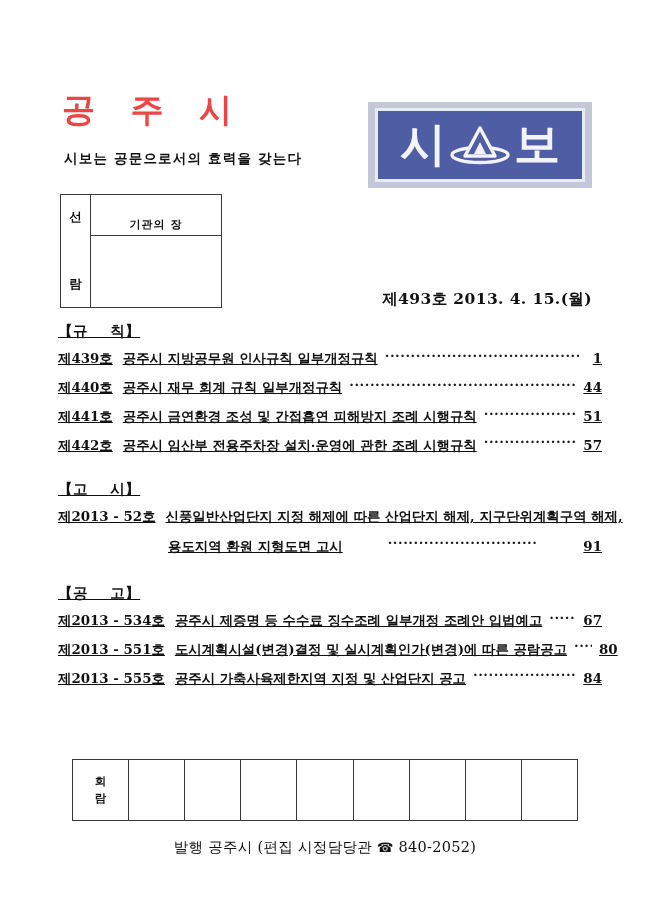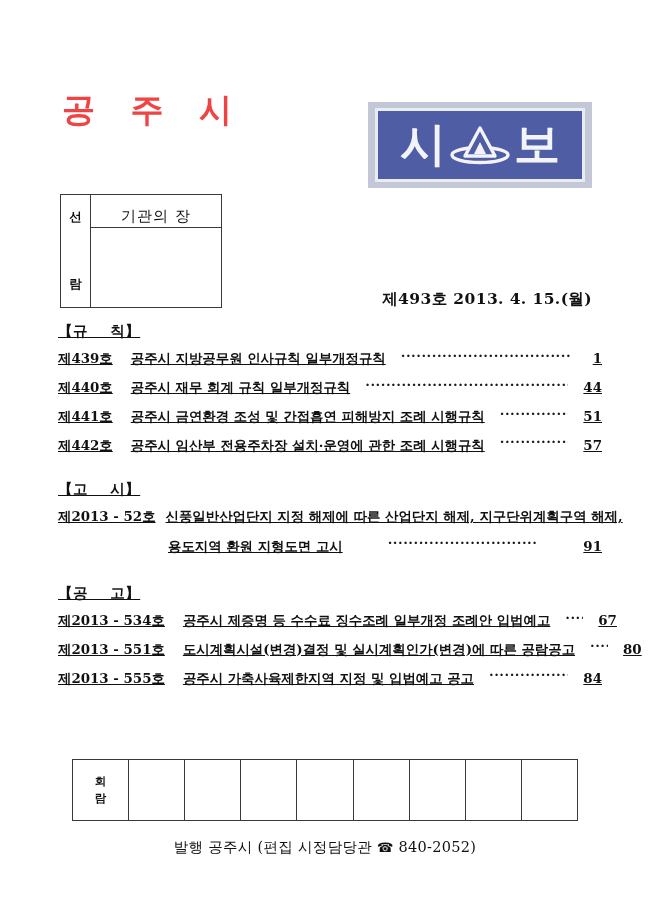--- a/index.html
+++ b/index.html
@@ -123,29 +123,29 @@
     font-weight: bold;
   }
   .seonram .ch-top { top: 14px; }
   .seonram .ch-bot { bottom: 14px; }
   .seonram .col-right {
     position: absolute;
     left: 30px; top: 0; right: 0; bottom: 0;
   }
   .seonram .head-cell {
     position: absolute;
-    left: 0; right: 0; top: 10px;
+    left: 0; right: 0; top: 18px;
     height: 23px;
     border-bottom: 1.4px solid #3a3a3a;
     box-sizing: border-box;
     display: flex;
     align-items: center;
     justify-content: center;
-    font-size: 15px;
-    font-weight: normal;
+    font-size: 11px;
+    font-weight: bold;
     letter-spacing: 1px;
   }
 
   
   .issue-line {
     position: absolute;
     right: 58px;
     top: 243px;
     font-size: 15.5px;
     font-weight: bold;
@@ -172,21 +172,20 @@
   .gap-before { margin-top: 28px; }
 
   .toc-entry {
     display: flex;
     align-items: baseline;
     font-size: 13.4px;
     font-weight: bold;
     line-height: 1.0;
     margin-bottom: 13px;
     white-space: nowrap;
-    gap: 8px;
   }
   .entry-no {
     flex: 0 0 auto;
     padding-right: 10px;
   }
   .entry-title {
     flex: 0 0 auto;
     padding-right: 7px;
   }
   .leader {
@@ -276,20 +275,21 @@
     font-size: 13px;
   }
 </style>
 </head>
 <body>
 
 <div class="page">
 
   <div class="masthead">
     <div class="city-title">공 주 시</div>
+    <div class="tagline">시보는 공문으로서의 효력을 갖는다</div>
   </div>
 
   <div class="logo-plate">
     <div class="logo-inner-border">
       <div class="logo-content">
         <span class="logo-char">시</span>
         <span class="logo-emblem">
           <svg viewBox="0 0 60 46" width="60" height="46" aria-hidden="true">
             <ellipse cx="30" cy="33" rx="28" ry="7.5" fill="none" stroke="#f2f4fa" stroke-width="3.4"></ellipse>
             <path d="M30 6 L45 34 L15 34 Z" fill="#4f5da4" stroke="#f2f4fa" stroke-width="3.4" stroke-linejoin="round"></path>
@@ -375,21 +375,21 @@
 
       <div class="toc-entry">
         <span class="entry-no">제2013 - 551호</span>
         <span class="entry-title">도시계획시설(변경)결정 및 실시계획인가(변경)에 따른 공람공고</span>
         <span class="leader"></span>
         <span class="entry-page">80</span>
       </div>
 
       <div class="toc-entry">
         <span class="entry-no">제2013 - 555호</span>
-        <span class="entry-title">공주시 가축사육제한지역 지정 및 입법예고 공고</span>
+        <span class="entry-title">공주시 가축사육제한지역 지정 및 산업단지 공고</span>
         <span class="leader"></span>
         <span class="entry-page">84</span>
       </div>
     </div>
 
   </div>
 
   <div class="hoeram">
     <div class="cell cell-label">
       <span>회</span>

